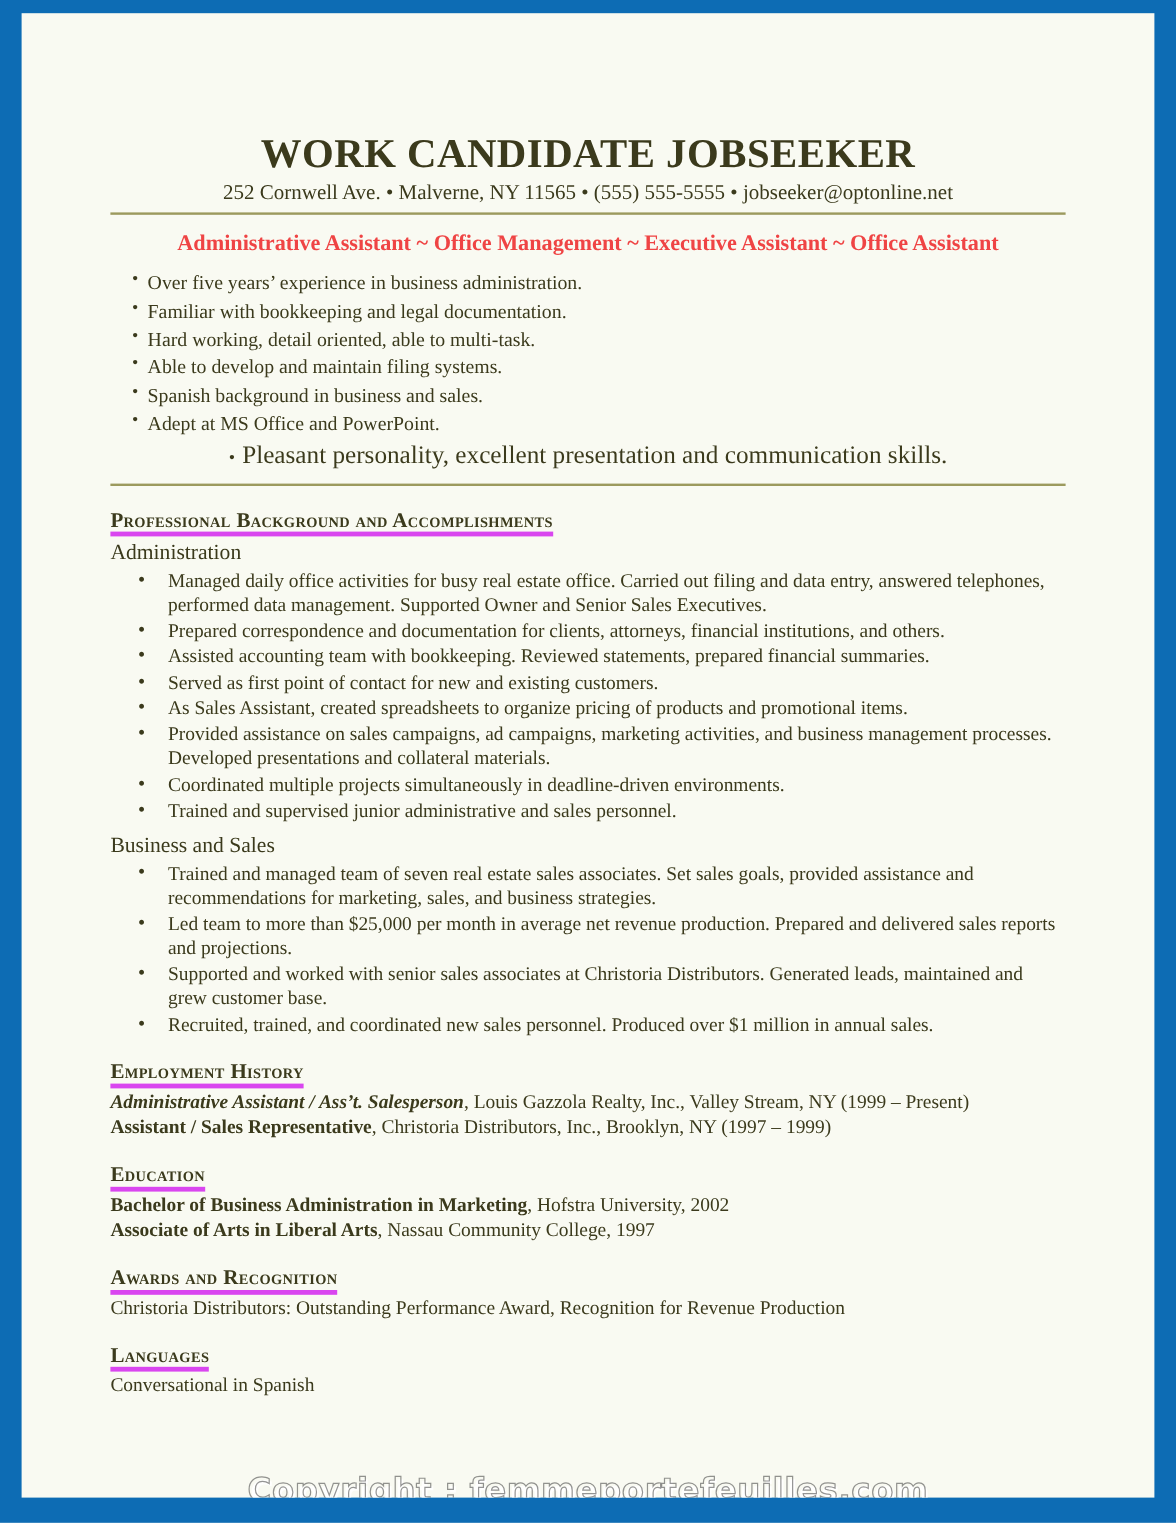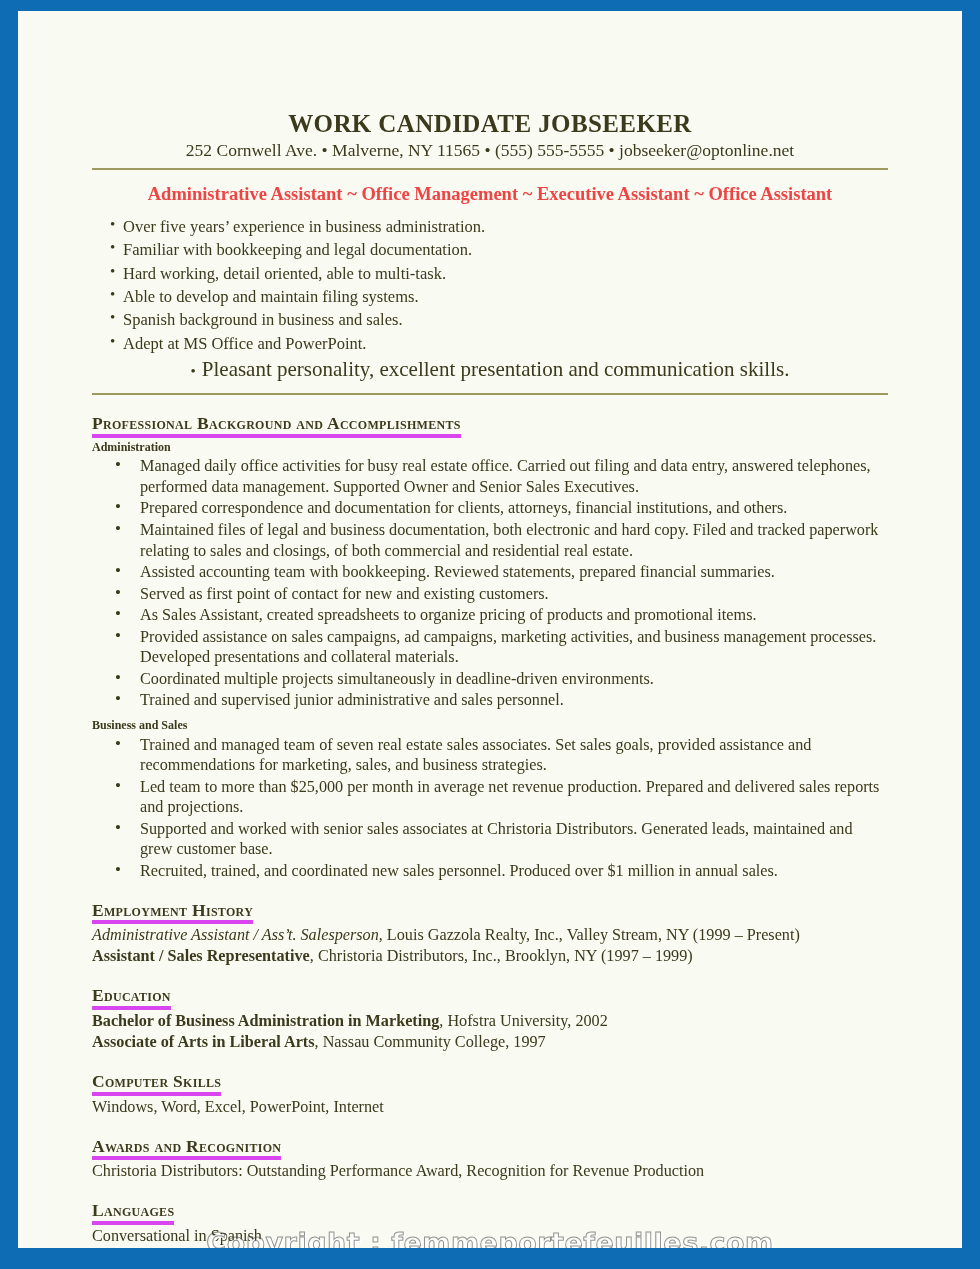--- a/index.html
+++ b/index.html
@@ -23,21 +23,21 @@
     box-sizing: border-box;
     padding: 0;
     overflow: hidden;
   }
   .inner {
     padding: 100px 74px 0 74px;
   }
   
   .cand-name {
     text-align: center;
-    font-size: 25px;
+    font-size: 34px;
     font-weight: bold;
     color: #3b3a1c;
     font-variant: small-caps;
     letter-spacing: 0.4px;
     line-height: 1.05;
   }
   .cand-contact {
     text-align: center;
     font-size: 17.5px;
     color: #3b3a1c;
@@ -110,22 +110,22 @@
     font-weight: bold;
     color: #3b3a1c;
     font-variant: small-caps;
     letter-spacing: 0.3px;
     display: inline-block;
     border-bottom: 4px solid #d946ef;
     line-height: 1.12;
     padding-bottom: 0px;
   }
   .sub-head {
-    font-size: 12px;
-    font-weight: bold;
+    font-size: 18px;
+    font-weight: normal;
     color: #3b3a1c;
     margin-top: 2px;
     line-height: 1.3;
   }
   ul.blist {
     list-style: none;
     margin: 0;
     padding: 0;
   }
   ul.blist li {
@@ -142,21 +142,21 @@
     left: 23px;
     top: -2px;
     font-size: 17px;
   }
   .plain-line {
     font-size: 16.2px;
     color: #3b3a1c;
     line-height: 1.3;
   }
   .plain-line .bi {
-    font-weight: normal;
+    font-weight: bold;
     font-style: italic;
   }
   .plain-line .b {
     font-weight: bold;
   }
   .sec-body { margin-top: 1px; }
   
   .watermark {
     position: absolute;
     left: 0;
@@ -203,21 +203,20 @@
       <div class="sum-center"><span class="b"></span><span>Pleasant personality, excellent presentation and communication skills.</span></div>
       <div class="rule2"></div>
     </div>
 
     <div class="section">
       <div class="sec-head">Professional Background and Accomplishments</div>
       <div class="sub-head">Administration</div>
       <ul class="blist">
         <li>Managed daily office activities for busy real estate office.  Carried out filing and data entry, answered telephones, performed data management.  Supported Owner and Senior Sales Executives.</li>
         <li>Prepared correspondence and documentation for clients, attorneys, financial institutions, and others.</li>
-        <li>Maintained files of legal and business documentation, both electronic and hard copy.  Filed and tracked paperwork relating to sales and closings, of both commercial and residential real estate.</li>
         <li>Assisted accounting team with bookkeeping.  Reviewed statements, prepared financial summaries.</li>
         <li>Served as first point of contact for new and existing customers.</li>
         <li>As Sales Assistant, created spreadsheets to organize pricing of products and promotional items.</li>
         <li>Provided assistance on sales campaigns, ad campaigns, marketing activities, and business management processes.  Developed presentations and collateral materials.</li>
         <li>Coordinated multiple projects simultaneously in deadline-driven environments.</li>
         <li>Trained and supervised junior administrative and sales personnel.</li>
       </ul>
 
       <div class="sub-head" style="margin-top:7px">Business and Sales</div>
       <ul class="blist">
@@ -237,26 +236,20 @@
     </div>
 
     <div class="section">
       <div class="sec-head">Education</div>
       <div class="sec-body">
         <div class="plain-line"><span class="b">Bachelor of Business Administration in Marketing</span><span>, Hofstra University, 2002</span></div>
         <div class="plain-line"><span class="b">Associate of Arts in Liberal Arts</span><span>, Nassau Community College, 1997</span></div>
       </div>
     </div>
 
-    <div class="section">
-      <div class="sec-head">Computer Skills</div>
-      <div class="sec-body">
-        <div class="plain-line">Windows, Word, Excel, PowerPoint, Internet</div>
-      </div>
-    </div>
 
     <div class="section">
       <div class="sec-head">Awards and Recognition</div>
       <div class="sec-body">
         <div class="plain-line">Christoria Distributors:  Outstanding Performance Award, Recognition for Revenue Production</div>
       </div>
     </div>
 
     <div class="section">
       <div class="sec-head">Languages</div>

